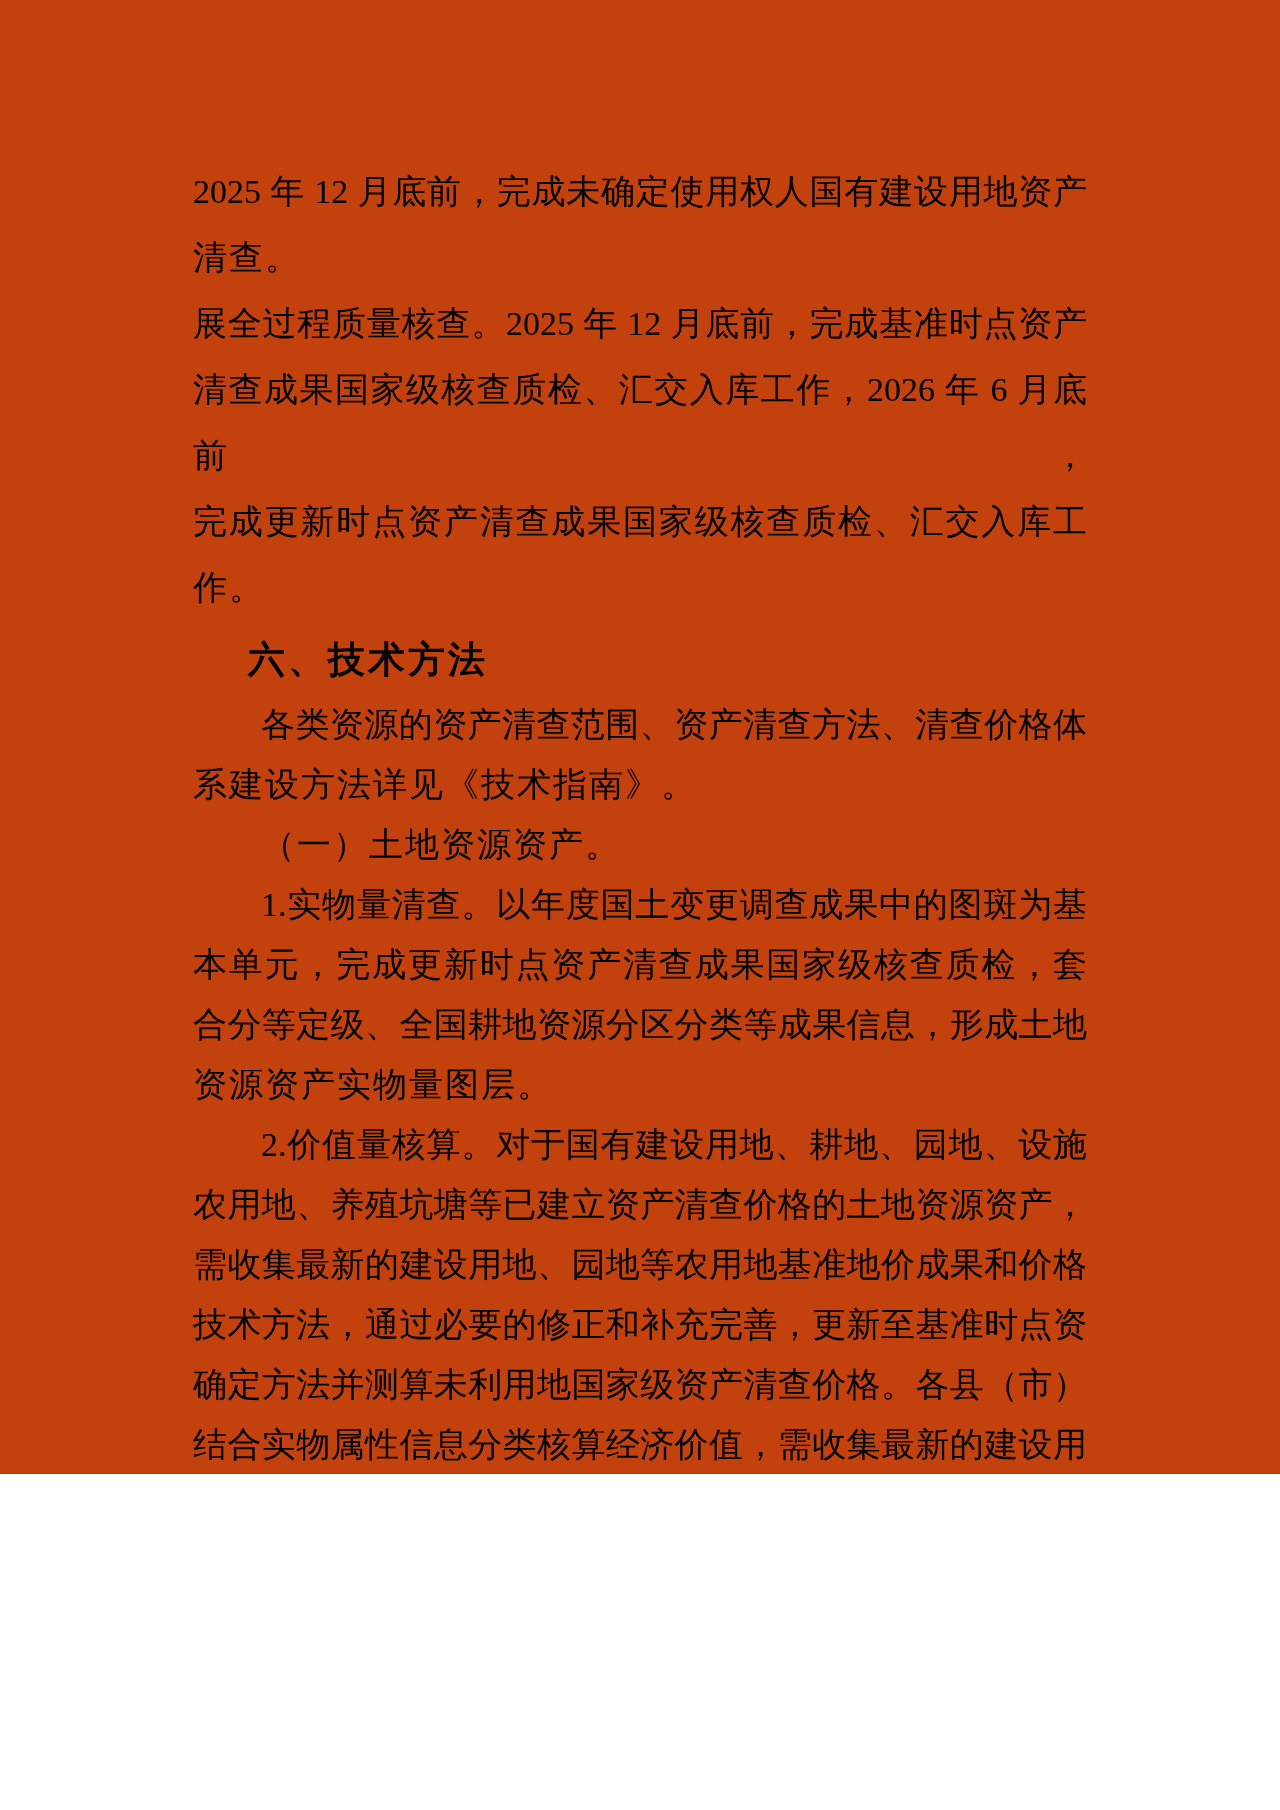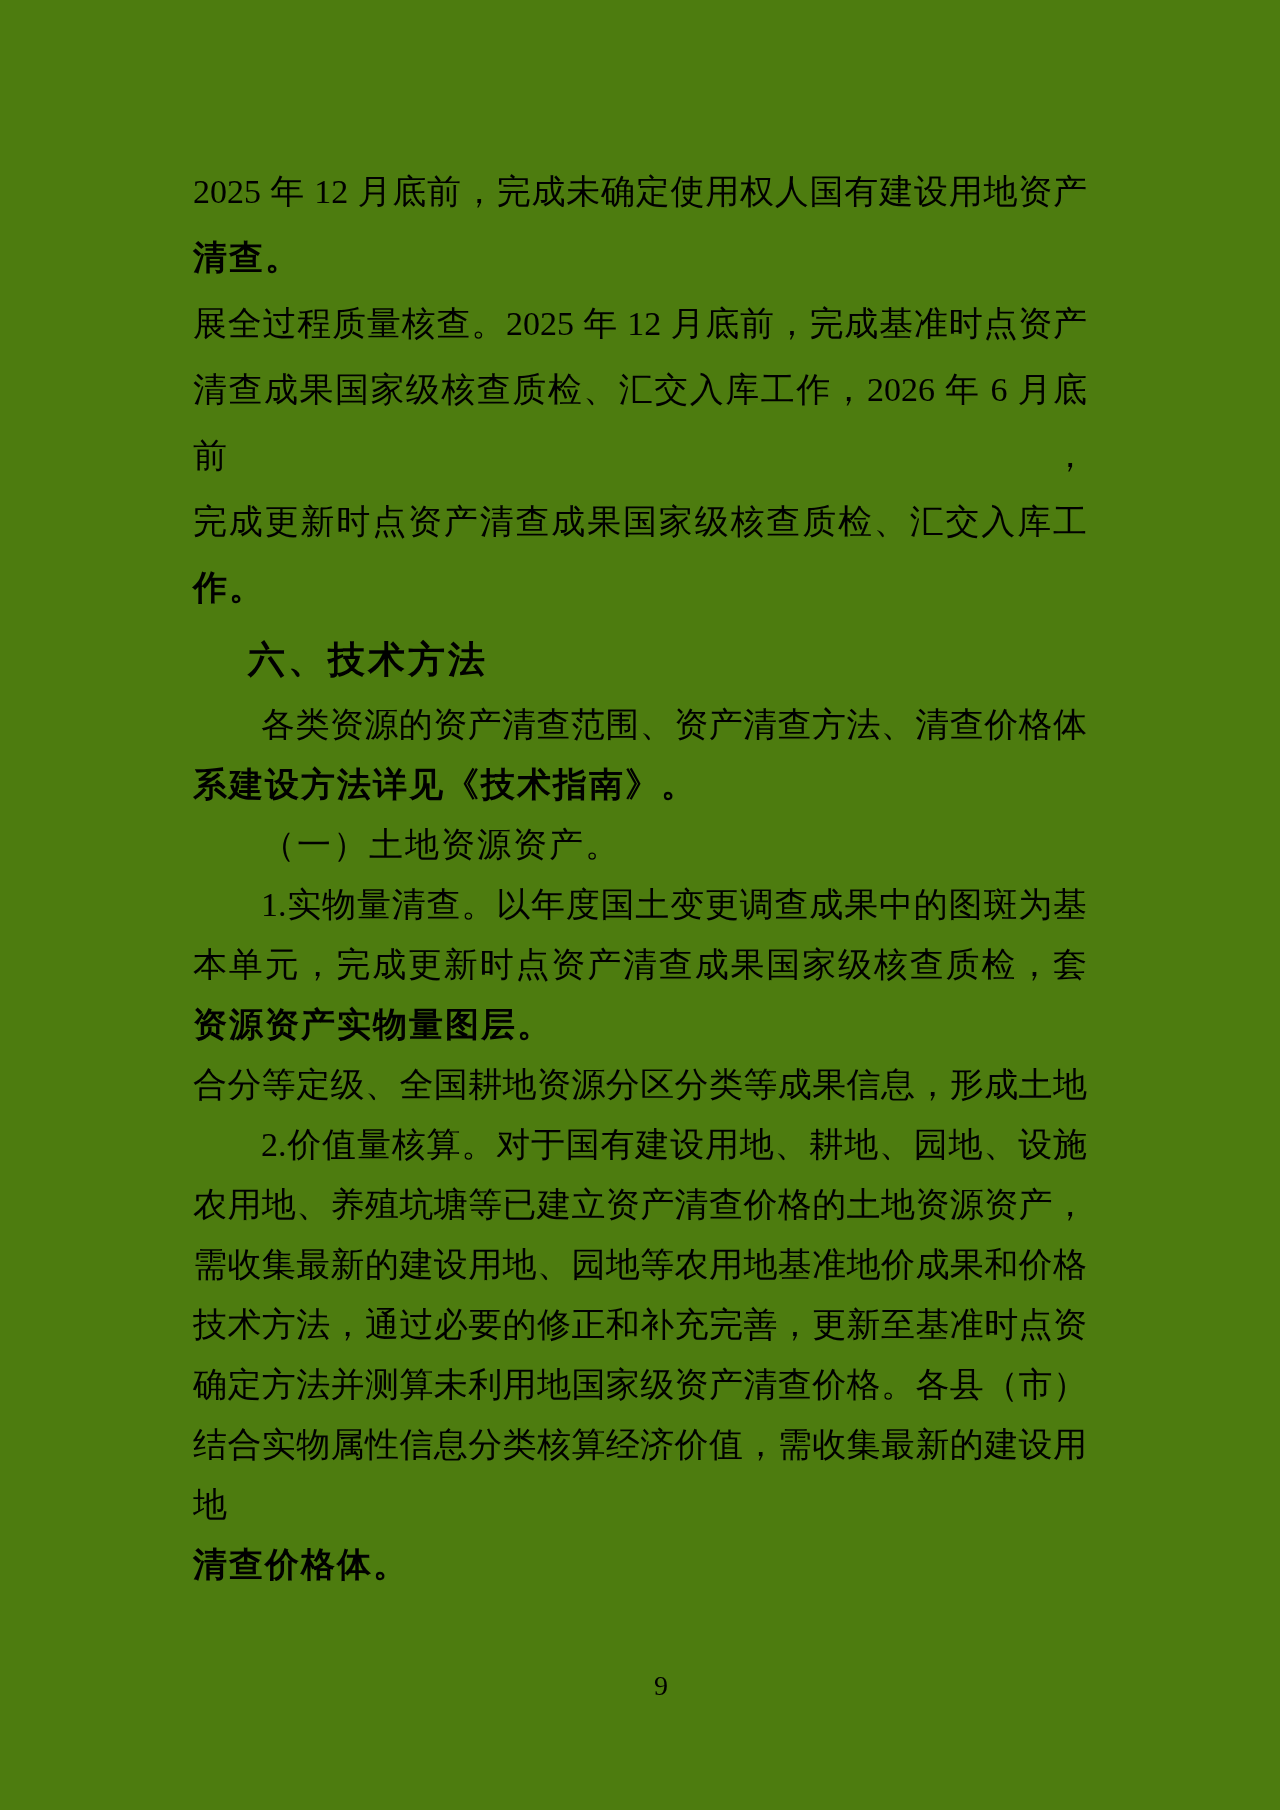--- a/index.html
+++ b/index.html
@@ -1,20 +1,20 @@
 <!DOCTYPE html>
 <html><head>
 <meta charset="utf-8">
 <style>
   html, body { margin: 0; padding: 0; }
   .page {
     position: relative;
     width: 1280px;
-    height: 1810px;
-    background: #4d7c0f;
+    height: 1474px;
+    background: #c2410c;
     color: #000000;
     overflow: hidden;
     font-family: "Liberation Serif", "DejaVu Serif", serif;
   }
   .content {
     position: absolute;
     left: 193px;
     top: 0;
     width: 894px;
   }
@@ -28,21 +28,21 @@
     line-height: 60px;
   }
   .line { white-space: nowrap; }
   .j, .ji {
     white-space: normal;
     text-align: justify;
     text-align-last: justify;
     text-justify: inter-character;
   }
   .ji { text-indent: 68px; }
-  .e { letter-spacing: 2px; font-weight: bold; }
+  .e { letter-spacing: 2px; }
   .bi {
     font-weight: normal;
     text-indent: 68px;
     letter-spacing: 2px;
   }
   .b { font-weight: bold; }
   .heading-line {
     margin-top: 4px;
     font-family: "Liberation Sans", "DejaVu Sans", sans-serif;
     font-weight: bold;
@@ -73,22 +73,22 @@
         <div class="line j">完成更新时点资产清查成果国家级核查质检、汇交入库工</div>
         <div class="line e">作。</div>
       </div>
     <div class="heading-line" id="heading-line">六、技术方法</div>
     <div class="block-b" id="block-b">
         <div class="line ji">各类资源的资产清查范围、资产清查方法、清查价格体</div>
         <div class="line e">系建设方法详见《技术指南》。</div>
         <div class="line bi">（一）土地资源资产。</div>
         <div class="line ji">1.实物量清查。以年度国土变更调查成果中的图斑为基</div>
         <div class="line j">本单元，完成更新时点资产清查成果国家级核查质检，套</div>
+        <div class="line j">合分等定级、全国耕地资源分区分类等成果信息，形成土地</div>
         <div class="line e">资源资产实物量图层。</div>
-        <div class="line j">合分等定级、全国耕地资源分区分类等成果信息，形成土地</div>
         <div class="line ji">2.价值量核算。对于国有建设用地、耕地、园地、设施</div>
         <div class="line j">农用地、养殖坑塘等已建立资产清查价格的土地资源资产，</div>
         <div class="line j">需收集最新的建设用地、园地等农用地基准地价成果和价格</div>
         <div class="line j">技术方法，通过必要的修正和补充完善，更新至基准时点资</div>
         <div class="line j">确定方法并测算未利用地国家级资产清查价格。各县（市）</div>
         <div class="line j">结合实物属性信息分类核算经济价值，需收集最新的建设用地</div>
         <div class="line e">清查价格体。</div>
       </div>
     <div class="page-number">9</div>
   </div>

